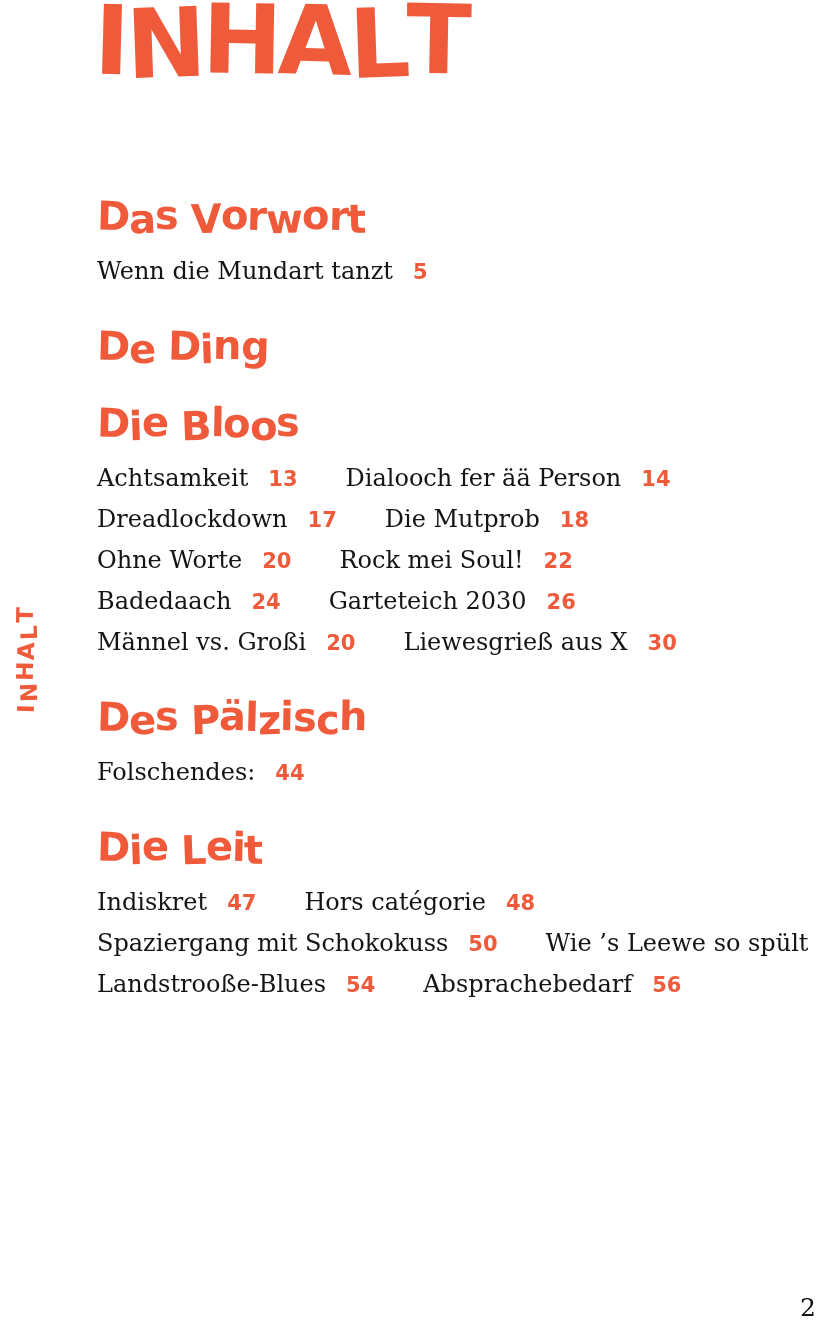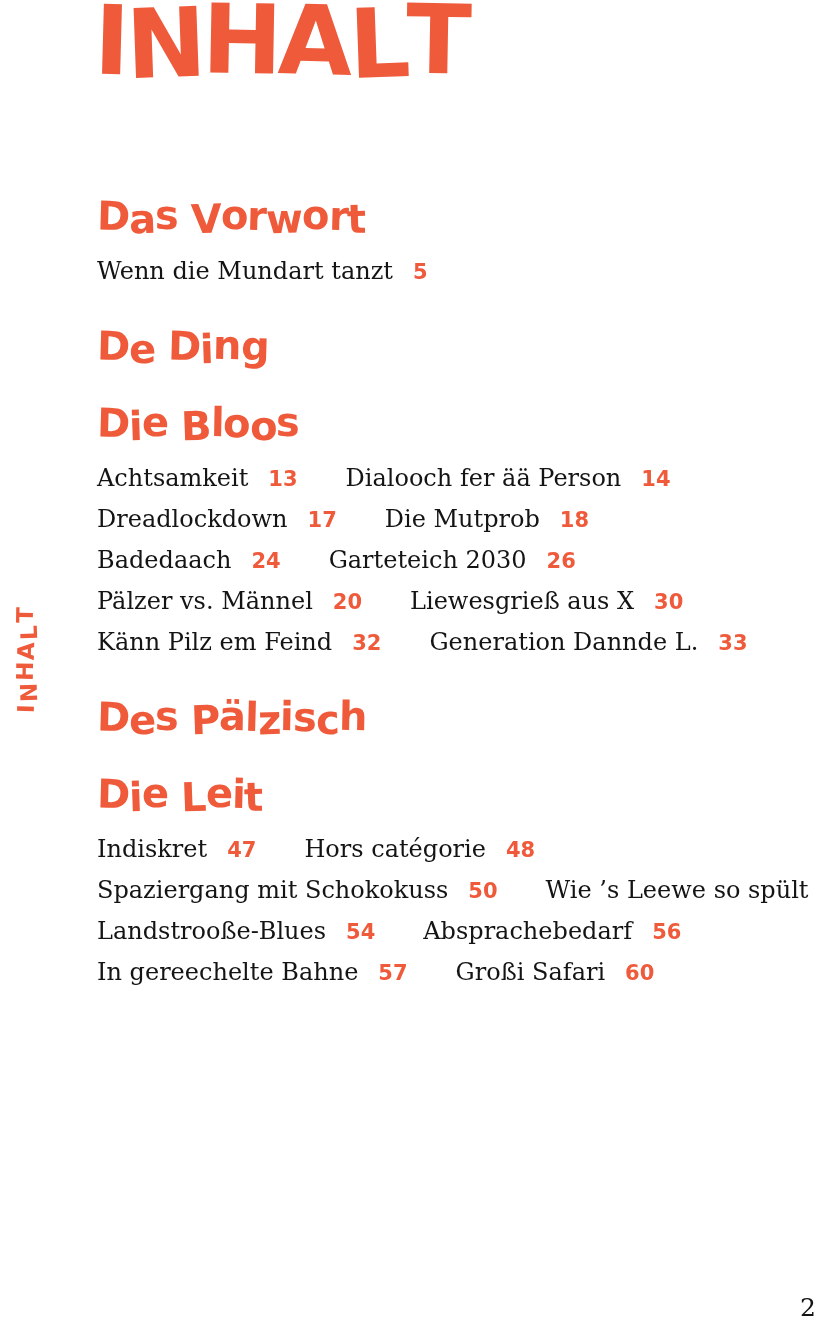--- a/index.html
+++ b/index.html
@@ -92,30 +92,30 @@
         <h2 class="section-heading jitter"><span class="j0">D</span><span class="j1">a</span><span class="j2">s</span><span class="j0"> </span><span class="j1">V</span><span class="j2">o</span><span class="j0">r</span><span class="j1">w</span><span class="j2">o</span><span class="j0">r</span><span class="j1">t</span></h2>
         <div class="toc-line"><span class="entry"><span class="entry-title">Wenn die Mundart tanzt</span><span class="entry-page">5</span></span></div>
       </section>
       <section class="section">
         <h2 class="section-heading jitter"><span class="j0">D</span><span class="j1">e</span><span class="j2"> </span><span class="j0">D</span><span class="j1">i</span><span class="j2">n</span><span class="j0">g</span></h2>
       </section>
       <section class="section">
         <h2 class="section-heading jitter"><span class="j0">D</span><span class="j1">i</span><span class="j2">e</span><span class="j0"> </span><span class="j1">B</span><span class="j2">l</span><span class="j0">o</span><span class="j1">o</span><span class="j2">s</span></h2>
         <div class="toc-line"><span class="entry"><span class="entry-title">Achtsamkeit</span><span class="entry-page">13</span></span><span class="entry"><span class="entry-title">Dialooch fer ää Person</span><span class="entry-page">14</span></span></div>
         <div class="toc-line"><span class="entry"><span class="entry-title">Dreadlockdown</span><span class="entry-page">17</span></span><span class="entry"><span class="entry-title">Die Mutprob</span><span class="entry-page">18</span></span></div>
+        <div class="toc-line"><span class="entry"><span class="entry-title">Ohne Worte</span><span class="entry-page">20</span></span><span class="entry"><span class="entry-title">Rock mei Soul!</span><span class="entry-page">22</span></span></div>
         <div class="toc-line"><span class="entry"><span class="entry-title">Badedaach</span><span class="entry-page">24</span></span><span class="entry"><span class="entry-title">Garteteich 2030</span><span class="entry-page">26</span></span></div>
-        <div class="toc-line"><span class="entry"><span class="entry-title">Pälzer vs. Männel</span><span class="entry-page">20</span></span><span class="entry"><span class="entry-title">Liewesgrieß aus X</span><span class="entry-page">30</span></span></div>
-        <div class="toc-line"><span class="entry"><span class="entry-title">Känn Pilz em Feind</span><span class="entry-page">32</span></span><span class="entry"><span class="entry-title">Generation Dannde L.</span><span class="entry-page">33</span></span></div>
+        <div class="toc-line"><span class="entry"><span class="entry-title">Männel vs. Großi</span><span class="entry-page">20</span></span><span class="entry"><span class="entry-title">Liewesgrieß aus X</span><span class="entry-page">30</span></span></div>
       </section>
       <section class="section">
         <h2 class="section-heading jitter"><span class="j0">D</span><span class="j1">e</span><span class="j2">s</span><span class="j0"> </span><span class="j1">P</span><span class="j2">ä</span><span class="j0">l</span><span class="j1">z</span><span class="j2">i</span><span class="j0">s</span><span class="j1">c</span><span class="j2">h</span></h2>
+        <div class="toc-line"><span class="entry"><span class="entry-title">Folschendes:</span><span class="entry-page">44</span></span></div>
       </section>
       <section class="section">
         <h2 class="section-heading jitter"><span class="j0">D</span><span class="j1">i</span><span class="j2">e</span><span class="j0"> </span><span class="j1">L</span><span class="j2">e</span><span class="j0">i</span><span class="j1">t</span></h2>
         <div class="toc-line"><span class="entry"><span class="entry-title">Indiskret</span><span class="entry-page">47</span></span><span class="entry"><span class="entry-title">Hors catégorie</span><span class="entry-page">48</span></span></div>
         <div class="toc-line"><span class="entry"><span class="entry-title">Spaziergang mit Schokokuss</span><span class="entry-page">50</span></span><span class="entry"><span class="entry-title">Wie ’s Leewe so spült</span></span></div>
         <div class="toc-line"><span class="entry"><span class="entry-title">Landstrooße-Blues</span><span class="entry-page">54</span></span><span class="entry"><span class="entry-title">Absprachebedarf</span><span class="entry-page">56</span></span></div>
-        <div class="toc-line"><span class="entry"><span class="entry-title">In gereechelte Bahne</span><span class="entry-page">57</span></span><span class="entry"><span class="entry-title">Großi Safari</span><span class="entry-page">60</span></span></div>
       </section>
     </main>
 
   <div class="folio">2</div>
 </div>
 
 </body></html>

